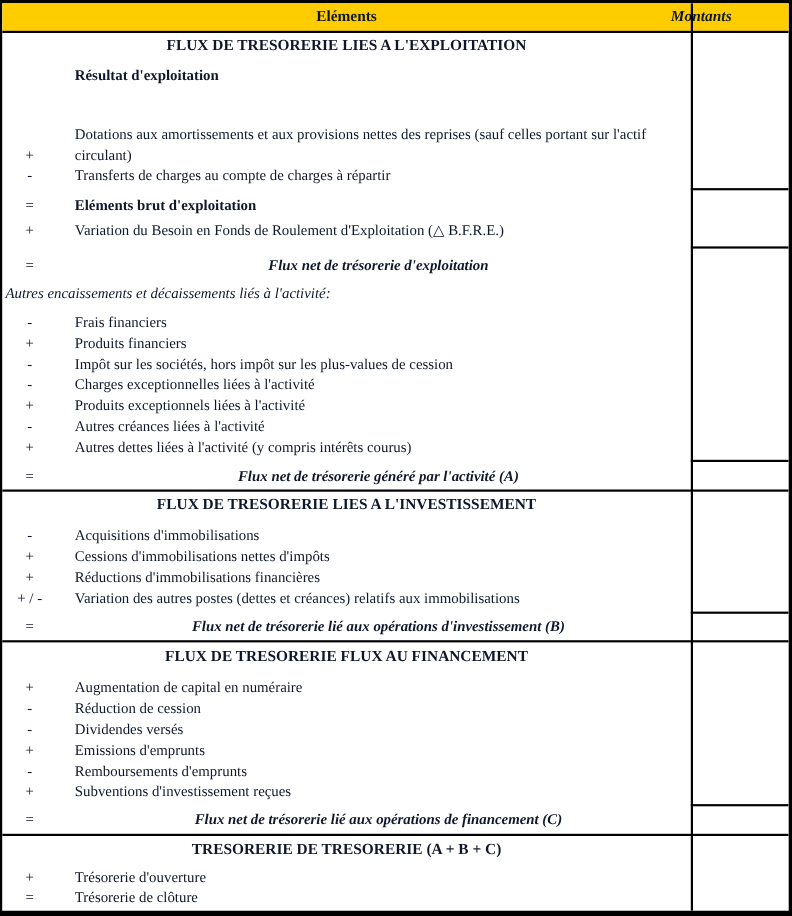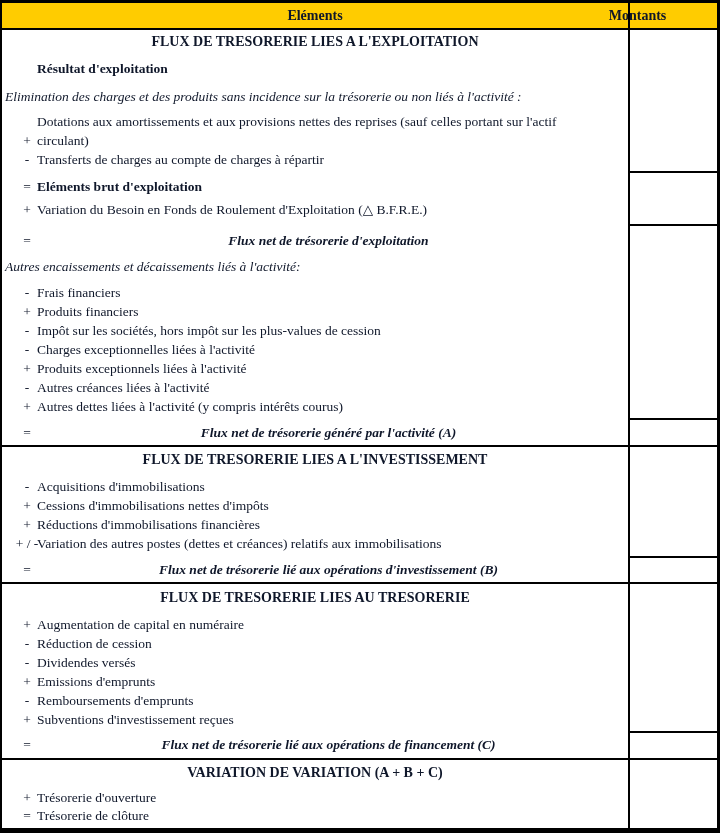--- a/index.html
+++ b/index.html
@@ -11,28 +11,28 @@
     border:solid #000;
     border-width:3px 3px 5px 2px;
     font-family:"Liberation Serif","DejaVu Serif",serif;
     color:#0f172a;
     overflow:hidden;
   }
   
   .hdr{position:absolute;left:0;top:0;width:715px;height:25px;background:#FFCC00;}
   .hdr-label{position:absolute;top:3px;font-weight:700;font-size:14px;line-height:20px;text-align:center;}
   .hdr-elements{left:0;width:626px;}
-  .hdr-montants{left:592px;width:87px;}
+  .hdr-montants{left:592px;width:87px;font-style:italic;}
   .hdr-line{position:absolute;left:0;top:25px;width:715px;height:2px;background:#000;}
   
   .vdiv{position:absolute;left:626px;top:0;width:2px;height:825px;background:#000;}
   
   .row{position:absolute;left:0;width:626px;font-size:13.5px;line-height:19px;}
   .row .sign{position:absolute;left:6px;top:0;width:38px;text-align:center;}
-  .row .lbl{display:block;margin-left:35px;margin-right:8px;}
+  .row .lbl{display:block;margin-left:66px;margin-right:8px;}
   .title{width:626px;text-align:center;font-weight:700;font-size:14px;line-height:20px;}
   .b .lbl{font-weight:700;}
   .bi .lbl{font-weight:700;font-style:italic;text-align:center;}
   .it .lbl{margin-left:3px;font-style:italic;}
   .w1 .lbl{max-width:558px;}
   .sign-low .sign{top:19px;}
   
   .mline{position:absolute;left:626px;width:89px;height:2px;background:#000;}
   .fline{position:absolute;left:0;width:715px;height:2px;background:#000;}
   
@@ -48,23 +48,20 @@
   <div class="hdr-label hdr-montants">Montants</div>
   <div class="hdr-line"></div>
 
   <div class="row title" style="top:29px">FLUX DE TRESORERIE LIES A L'EXPLOITATION</div>
 
   <div class="row b" style="top:56px">
     <span class="sign"></span>
     <span class="lbl">Résultat d'exploitation</span>
   </div>
 
-  <div class="row it" style="top:84px">
-    <span class="lbl">Elimination des charges et des produits sans incidence sur la trésorerie ou non liés à l'activité :</span>
-  </div>
 
   <div class="row w1 sign-low" style="top:109px">
     <span class="sign">+</span>
     <span class="lbl">Dotations aux amortissements et aux provisions nettes des reprises (sauf celles portant sur l'actif circulant)</span>
   </div>
 
   <div class="row" style="top:147px">
     <span class="sign">-</span>
     <span class="lbl">Transferts de charges au compte de charges à répartir</span>
   </div>
@@ -148,21 +145,21 @@
   <div class="row" style="top:531px">
     <span class="sign">+ / -</span>
     <span class="lbl">Variation des autres postes (dettes et créances) relatifs aux immobilisations</span>
   </div>
 
   <div class="row bi" style="top:557px">
     <span class="sign">=</span>
     <span class="lbl">Flux net de trésorerie lié aux opérations d'investissement (B)</span>
   </div>
 
-  <div class="row title" style="top:585px">FLUX DE TRESORERIE LIES AU TRESORERIE</div>
+  <div class="row title" style="top:585px">FLUX DE TRESORERIE FLUX AU FINANCEMENT</div>
 
   <div class="row" style="top:612px">
     <span class="sign">+</span>
     <span class="lbl">Augmentation de capital en numéraire</span>
   </div>
 
   <div class="row" style="top:631px">
     <span class="sign">-</span>
     <span class="lbl">Réduction de cession</span>
   </div>
@@ -185,21 +182,21 @@
   <div class="row" style="top:707px">
     <span class="sign">+</span>
     <span class="lbl">Subventions d'investissement reçues</span>
   </div>
 
   <div class="row bi" style="top:732px">
     <span class="sign">=</span>
     <span class="lbl">Flux net de trésorerie lié aux opérations de financement (C)</span>
   </div>
 
-  <div class="row title" style="top:760px">VARIATION DE VARIATION (A + B + C)</div>
+  <div class="row title" style="top:760px">TRESORERIE DE TRESORERIE (A + B + C)</div>
 
   <div class="row" style="top:785px">
     <span class="sign">+</span>
     <span class="lbl">Trésorerie d'ouverture</span>
   </div>
 
   <div class="row" style="top:803px">
     <span class="sign">=</span>
     <span class="lbl">Trésorerie de clôture</span>
   </div>

